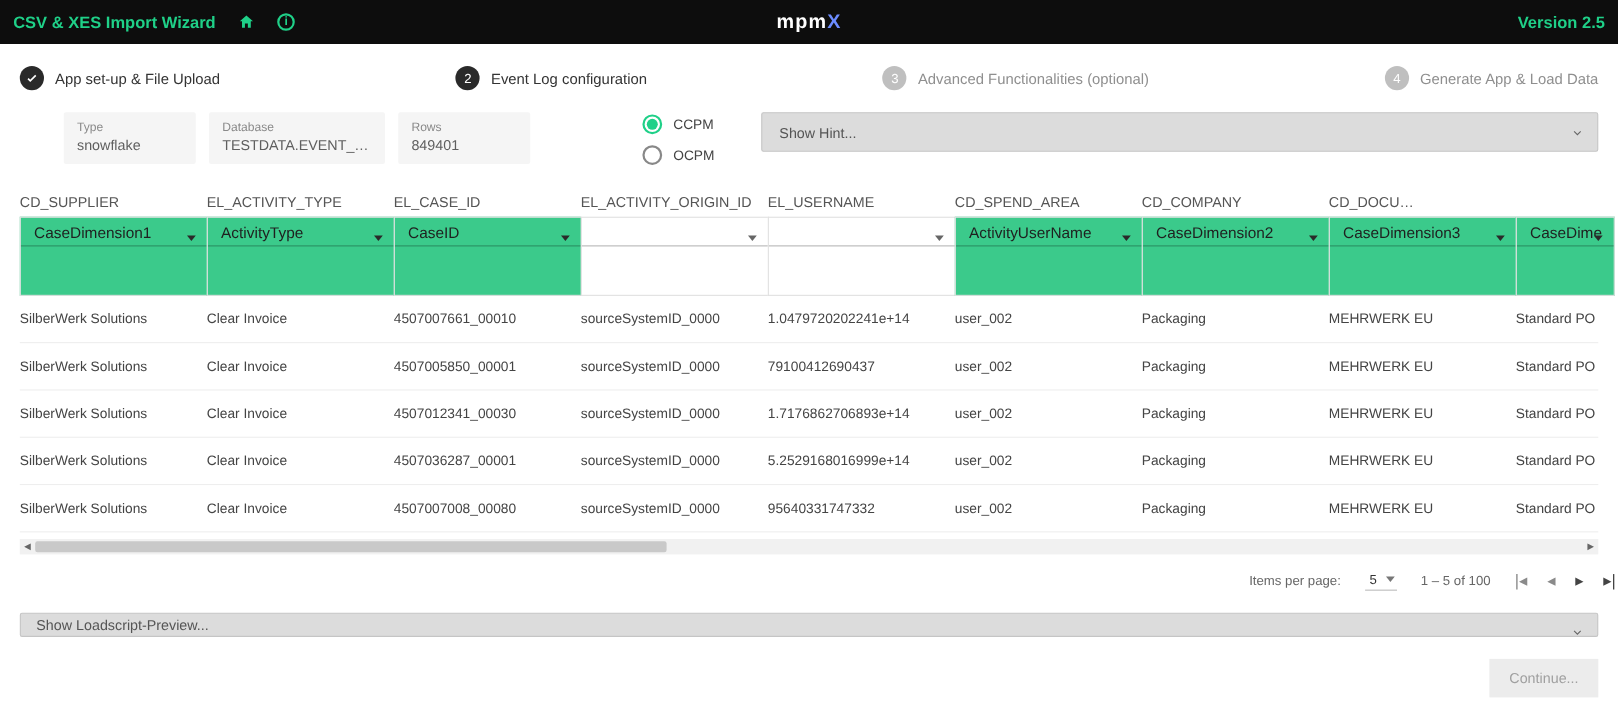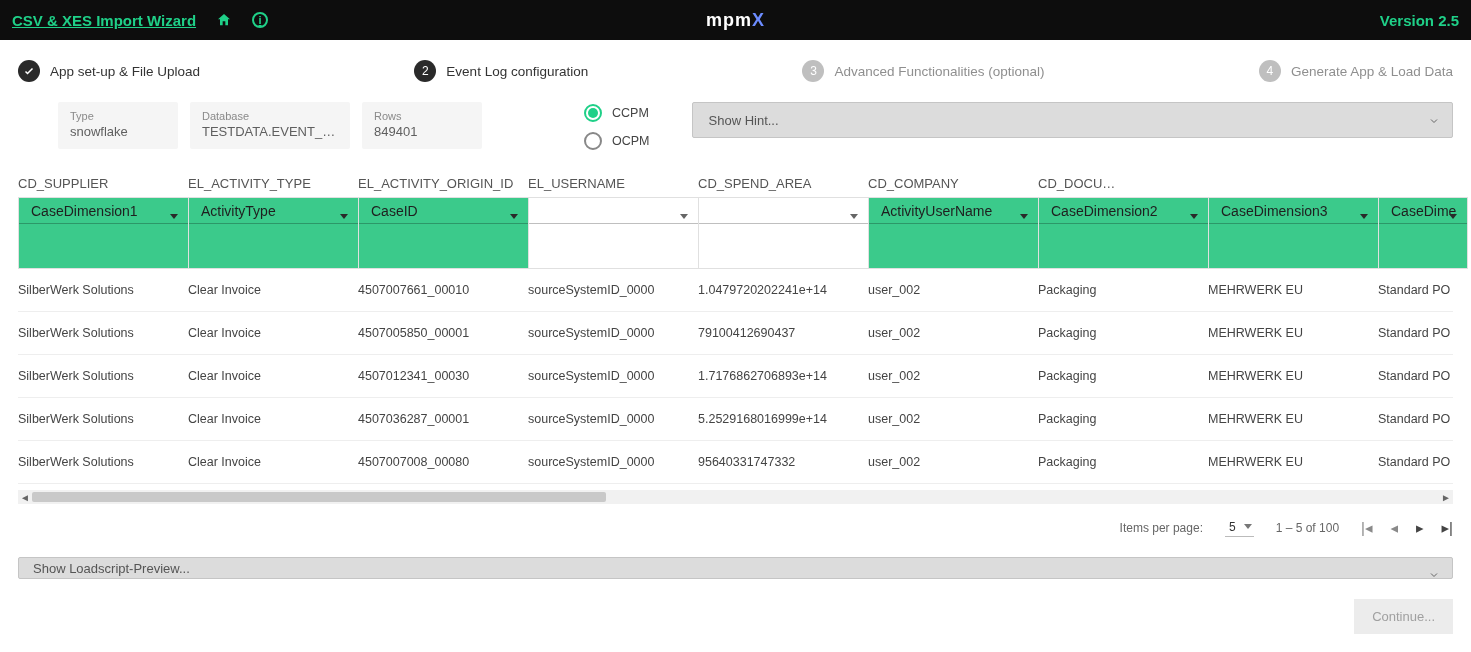--- a/index.html
+++ b/index.html
@@ -1,19 +1,19 @@
 <!DOCTYPE html>
 <html><head>
 <meta charset="utf-8">
 <style>
   * { box-sizing: border-box; margin: 0; padding: 0; font-family: Arial, Helvetica, sans-serif; }
   body { background: #fff; color: #333; font-size: 13px; }
 
   .topbar { background: #0d0d0d; height: 40px; display: flex; align-items: center; padding: 0 12px; position: relative; }
-  .topbar-left { display: flex; align-items: center; gap: 20px; color: #1fd088; font-weight: bold; font-size: 15px; text-decoration: underline; }
+  .topbar-left { display: flex; align-items: center; gap: 20px; color: #1fd088; font-weight: bold; font-size: 15px; }
   .topbar-center { position: absolute; left: 50%; top: 50%; transform: translate(-50%,-50%); color: #fff; font-weight: bold; font-size: 18px; letter-spacing: 1px; }
   .topbar-center .x { color: #6c8cff; }
   .topbar-right { margin-left: auto; color: #1fd088; font-weight: bold; font-size: 15px; }
   .icon-home { width: 16px; height: 16px; }
   .icon-info { width: 16px; height: 16px; display:inline-flex; align-items:center; justify-content:center; border:2px solid #1fd088; border-radius:50%; color:#1fd088; font-weight:bold; font-size:11px; }
 
   .stepper { display: flex; align-items: center; justify-content: space-between; padding: 20px 18px 20px 18px; }
   .step { display: flex; align-items: center; gap: 10px; color: #333; font-size: 13.5px; }
   .step .circle { width: 22px; height: 22px; border-radius: 50%; display: inline-flex; align-items: center; justify-content: center; background: #2a2a2a; color: #fff; font-size: 12px; }
   .step.inactive .circle { background: #bfbfbf; color: #fff; }
@@ -55,21 +55,21 @@
 
   .data-row { display:flex; border-bottom:1px solid #eee; }
   .dcell { width:170px; flex:0 0 170px; padding:14px 6px 14px 0; font-size:12.5px; color:#444; white-space:nowrap; overflow:hidden; text-overflow:ellipsis;}
   .dcell:last-child { width:90px; flex:0 0 90px; }
 
   .scroll-track { margin:6px 0 0 0; height:14px; background:#f1f1f1; position:relative; display:flex; align-items:center;}
   .scroll-track .arrow { width:14px; height:14px; display:inline-flex; align-items:center; justify-content:center; color:#666; font-size:10px;}
   .scroll-thumb { position:absolute; left:14px; top:2px; height:10px; width:40%; background:#c9c9c9; border-radius:2px;}
   .scroll-track .arrow-right { margin-left:auto; }
 
-  .pagination { display:flex; align-items:center; justify-content:flex-end; gap:22px; padding:14px 18px 6px; font-size:12px; color:#666;}
+  .pagination { display:flex; align-items:center; justify-content:flex-end; gap:22px; padding:14px 2px 6px; font-size:12px; color:#666;}
   .pagination .sel { border-bottom:1px solid #bbb; padding:2px 18px 2px 4px; position:relative; cursor:pointer; color:#333;}
   .pagination .sel .tri { position:absolute; right:2px; top:6px; width:0;height:0;border-left:4px solid transparent;border-right:4px solid transparent;border-top:5px solid #777;}
   .pagination .arrows { display:flex; gap:18px; color:#8a8a8a;}
   .pagination .arrows span.active { color:#444; cursor:pointer;}
   .pagination .arrows span { font-size:15px; cursor:pointer;}
 
   .loadscript { margin:14px 18px 0; background:#dcdcdc; border:1px solid #c5c5c5; border-radius:2px; height:21px; display:flex; align-items:center; padding:10px 14px; color:#555; position:relative; cursor:pointer;}
   .loadscript .chev { position:absolute; right:12px; top:11px;}
 
   .footer { display:flex; justify-content:flex-end; padding:20px 18px 30px;}
@@ -153,20 +153,21 @@
           <path d="M6 9l6 6 6-6"></path>
         </svg>
     </span>
   </div>
 </div>
 
 <div class="table-area">
   <div class="header-labels" id="header-labels">
       <div class="hcol">CD_SUPPLIER</div>
       <div class="hcol">EL_ACTIVITY_TYPE</div>
+      <div class="hcol">EL_CASE_ID</div>
       <div class="hcol">EL_ACTIVITY_ORIGIN_ID</div>
       <div class="hcol">EL_USERNAME</div>
       <div class="hcol">CD_SPEND_AREA</div>
       <div class="hcol">CD_COMPANY</div>
       <div class="hcol">CD_DOCUMENT</div>
     </div>
   <div class="mapping-row" id="mapping-row">
       <div class="mcell green">
         <div class="msel">
           <span>CaseDimension1</span>

